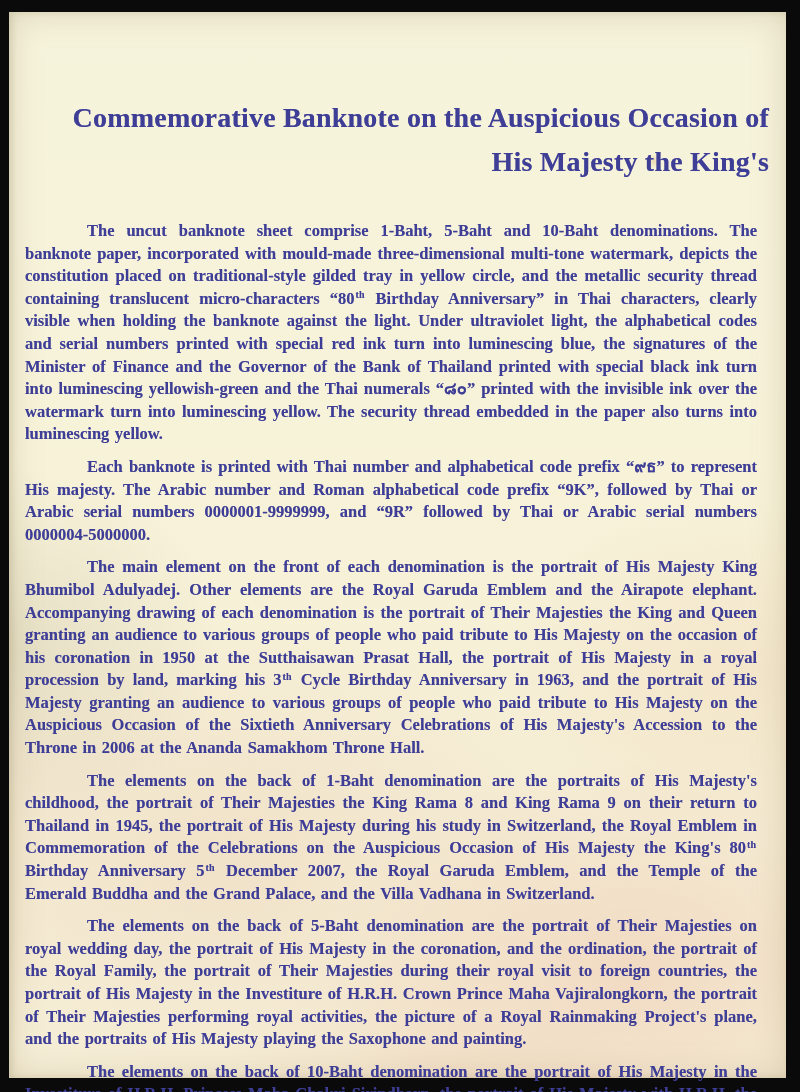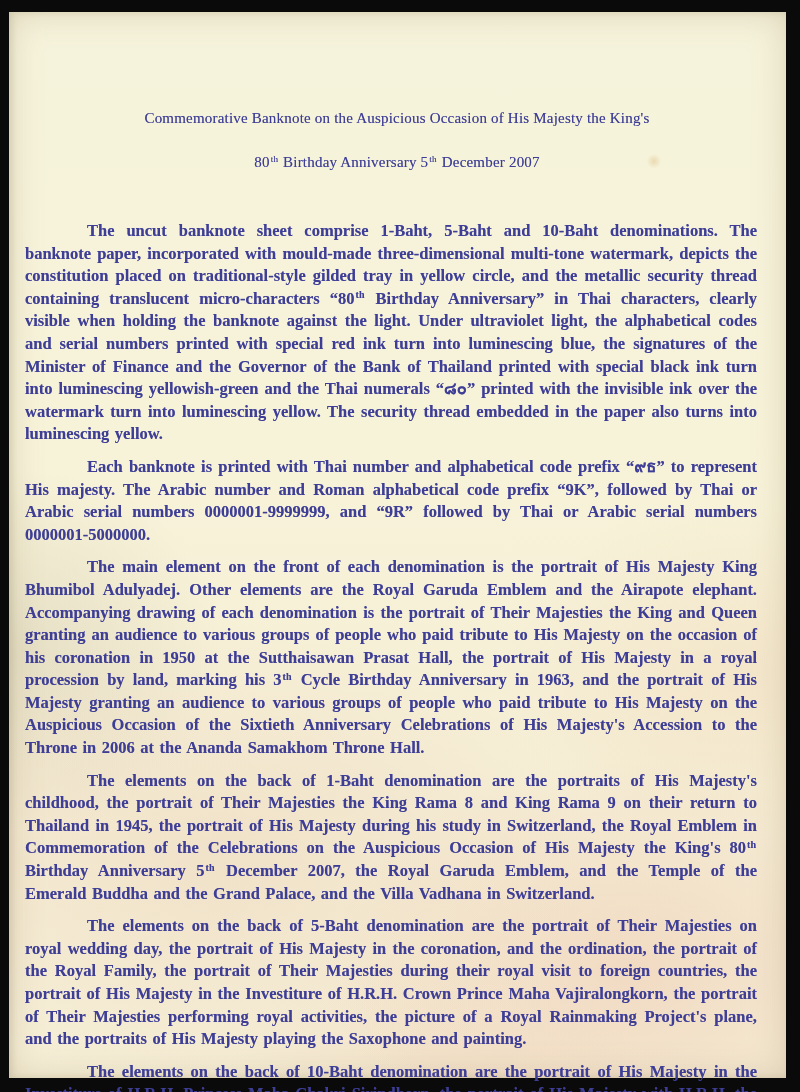--- a/index.html
+++ b/index.html
@@ -30,24 +30,24 @@
       radial-gradient(ellipse 430px 300px at 80% 90%, rgba(231,170,148,0.30), rgba(231,170,148,0) 70%),
       radial-gradient(ellipse 520px 340px at 28% 80%, rgba(224,182,156,0.22), rgba(224,182,156,0) 70%),
       radial-gradient(ellipse 330px 240px at 94% 62%, rgba(238,200,165,0.25), rgba(238,200,165,0) 72%),
       radial-gradient(ellipse 280px 260px at 2% 60%, rgba(168,158,128,0.20), rgba(168,158,128,0) 70%),
       radial-gradient(ellipse 300px 180px at 55% 100%, rgba(235,190,165,0.22), rgba(235,190,165,0) 70%),
       linear-gradient(180deg,#f6f3dc 0%,#f7f3d9 40%,#f5eed5 72%,#f6efd7 100%);
     box-shadow:inset 0 0 34px rgba(150,130,90,0.28), inset 3px 0 6px rgba(120,110,80,0.18);
     padding:84px 17px 0 16px;
   }
   .document-title{
-    text-align:center;
+    text-align:right;
     color:var(--ink);
-    font-weight:normal;
-    font-size:15px;
+    font-weight:bold;
+    font-size:28px;
     letter-spacing:0.2px;
     margin:0;
     text-shadow:0 0 0.5px rgba(62,62,151,0.55);
   }
   .title-line{display:block;line-height:44px;}
   .document-body{margin-top:36px;}
   .para{
     margin:0 12px 10px 0;
     color:var(--ink);
     font-weight:bold;
@@ -67,24 +67,23 @@
     padding:0 1px;
   }
 </style>
 </head>
 <body>
 
 <div class="scan-frame">
   <div class="document-page">
     <h1 class="document-title">
       <span class="title-line">Commemorative Banknote on the Auspicious Occasion of His Majesty the King's</span>
-      <span class="title-line">80<sup>th</sup> Birthday Anniversary 5<sup>th</sup> December 2007</span>
     </h1>
     <div class="document-body">
       <p class="para">The uncut banknote sheet comprise 1-Baht, 5-Baht and 10-Baht denominations. The banknote paper, incorporated with mould-made three-dimensional multi-tone watermark, depicts the constitution placed on traditional-style gilded tray in yellow circle, and the metallic security thread containing translucent micro-characters “80<sup>th</sup> Birthday Anniversary” in Thai characters, clearly visible when holding the banknote against the light. Under ultraviolet light, the alphabetical codes and serial numbers printed with special red ink turn into luminescing blue, the signatures of the Minister of Finance and the Governor of the Bank of Thailand printed with special black ink turn into luminescing yellowish-green and the Thai numerals “๘๐” printed with the invisible ink over the watermark turn into luminescing yellow. The security thread embedded in the paper also turns into luminescing yellow.</p>
-      <p class="para">Each banknote is printed with Thai number and alphabetical code prefix “๙ธ” to represent His majesty. The Arabic number and Roman alphabetical code prefix “9K”, followed by Thai or Arabic serial numbers 0000001-9999999, and “9R” followed by Thai or Arabic serial numbers 0000001-5000000.</p>
+      <p class="para">Each banknote is printed with Thai number and alphabetical code prefix “๙ธ” to represent His majesty. The Arabic number and Roman alphabetical code prefix “9K”, followed by Thai or Arabic serial numbers 0000001-9999999, and “9R” followed by Thai or Arabic serial numbers 0000004-5000000.</p>
       <p class="para">The main element on the front of each denomination is the portrait of His Majesty King Bhumibol Adulyadej. Other elements are the Royal Garuda Emblem and the Airapote elephant. Accompanying drawing of each denomination is the portrait of Their Majesties the King and Queen granting an audience to various groups of people who paid tribute to His Majesty on the occasion of his coronation in 1950 at the Sutthaisawan Prasat Hall, the portrait of His Majesty in a royal procession by land, marking his 3<sup>th</sup> Cycle Birthday Anniversary in 1963, and the portrait of His Majesty granting an audience to various groups of people who paid tribute to His Majesty on the Auspicious Occasion of the Sixtieth Anniversary Celebrations of His Majesty's Accession to the Throne in 2006 at the Ananda Samakhom Throne Hall.</p>
       <p class="para">The elements on the back of 1-Baht denomination are the portraits of His Majesty's childhood, the portrait of Their Majesties the King Rama 8 and King Rama 9 on their return to Thailand in 1945, the portrait of His Majesty during his study in Switzerland, the Royal Emblem in Commemoration of the Celebrations on the Auspicious Occasion of His Majesty the King's 80<sup>th</sup> Birthday Anniversary 5<sup>th</sup> December 2007, the Royal Garuda Emblem, and the Temple of the Emerald Buddha and the Grand Palace, and the Villa Vadhana in Switzerland.</p>
       <p class="para">The elements on the back of 5-Baht denomination are the portrait of Their Majesties on royal wedding day, the portrait of His Majesty in the coronation, and the ordination, the portrait of the Royal Family, the portrait of Their Majesties during their royal visit to foreign countries, the portrait of His Majesty in the Investiture of H.R.H. Crown Prince Maha Vajiralongkorn, the portrait of Their Majesties performing royal activities, the picture of a Royal Rainmaking Project's plane, and the portraits of His Majesty playing the Saxophone and painting.</p>
       <p class="para">The elements on the back of 10-Baht denomination are the portrait of His Majesty in the Investiture of H.R.H. Princess Maha Chakri Sirindhorn, the portrait of His Majesty with H.R.H. the Princess Mother, the portrait of Their Majesties performing royal activities, the picture of the Pak Phanang River Basin Development Project in Nakhon Si Thammarat, and the Chaipattana Aerator, and the portrait of His Majesty granting an audience to various groups of people who paid tribute to His Majesty on the Auspicious Occasion of the Sixtieth Anniversary Celebrations of His Majesty's Accession to the Throne.</p>
     </div>
   </div>
 </div>
 
 </body></html>

